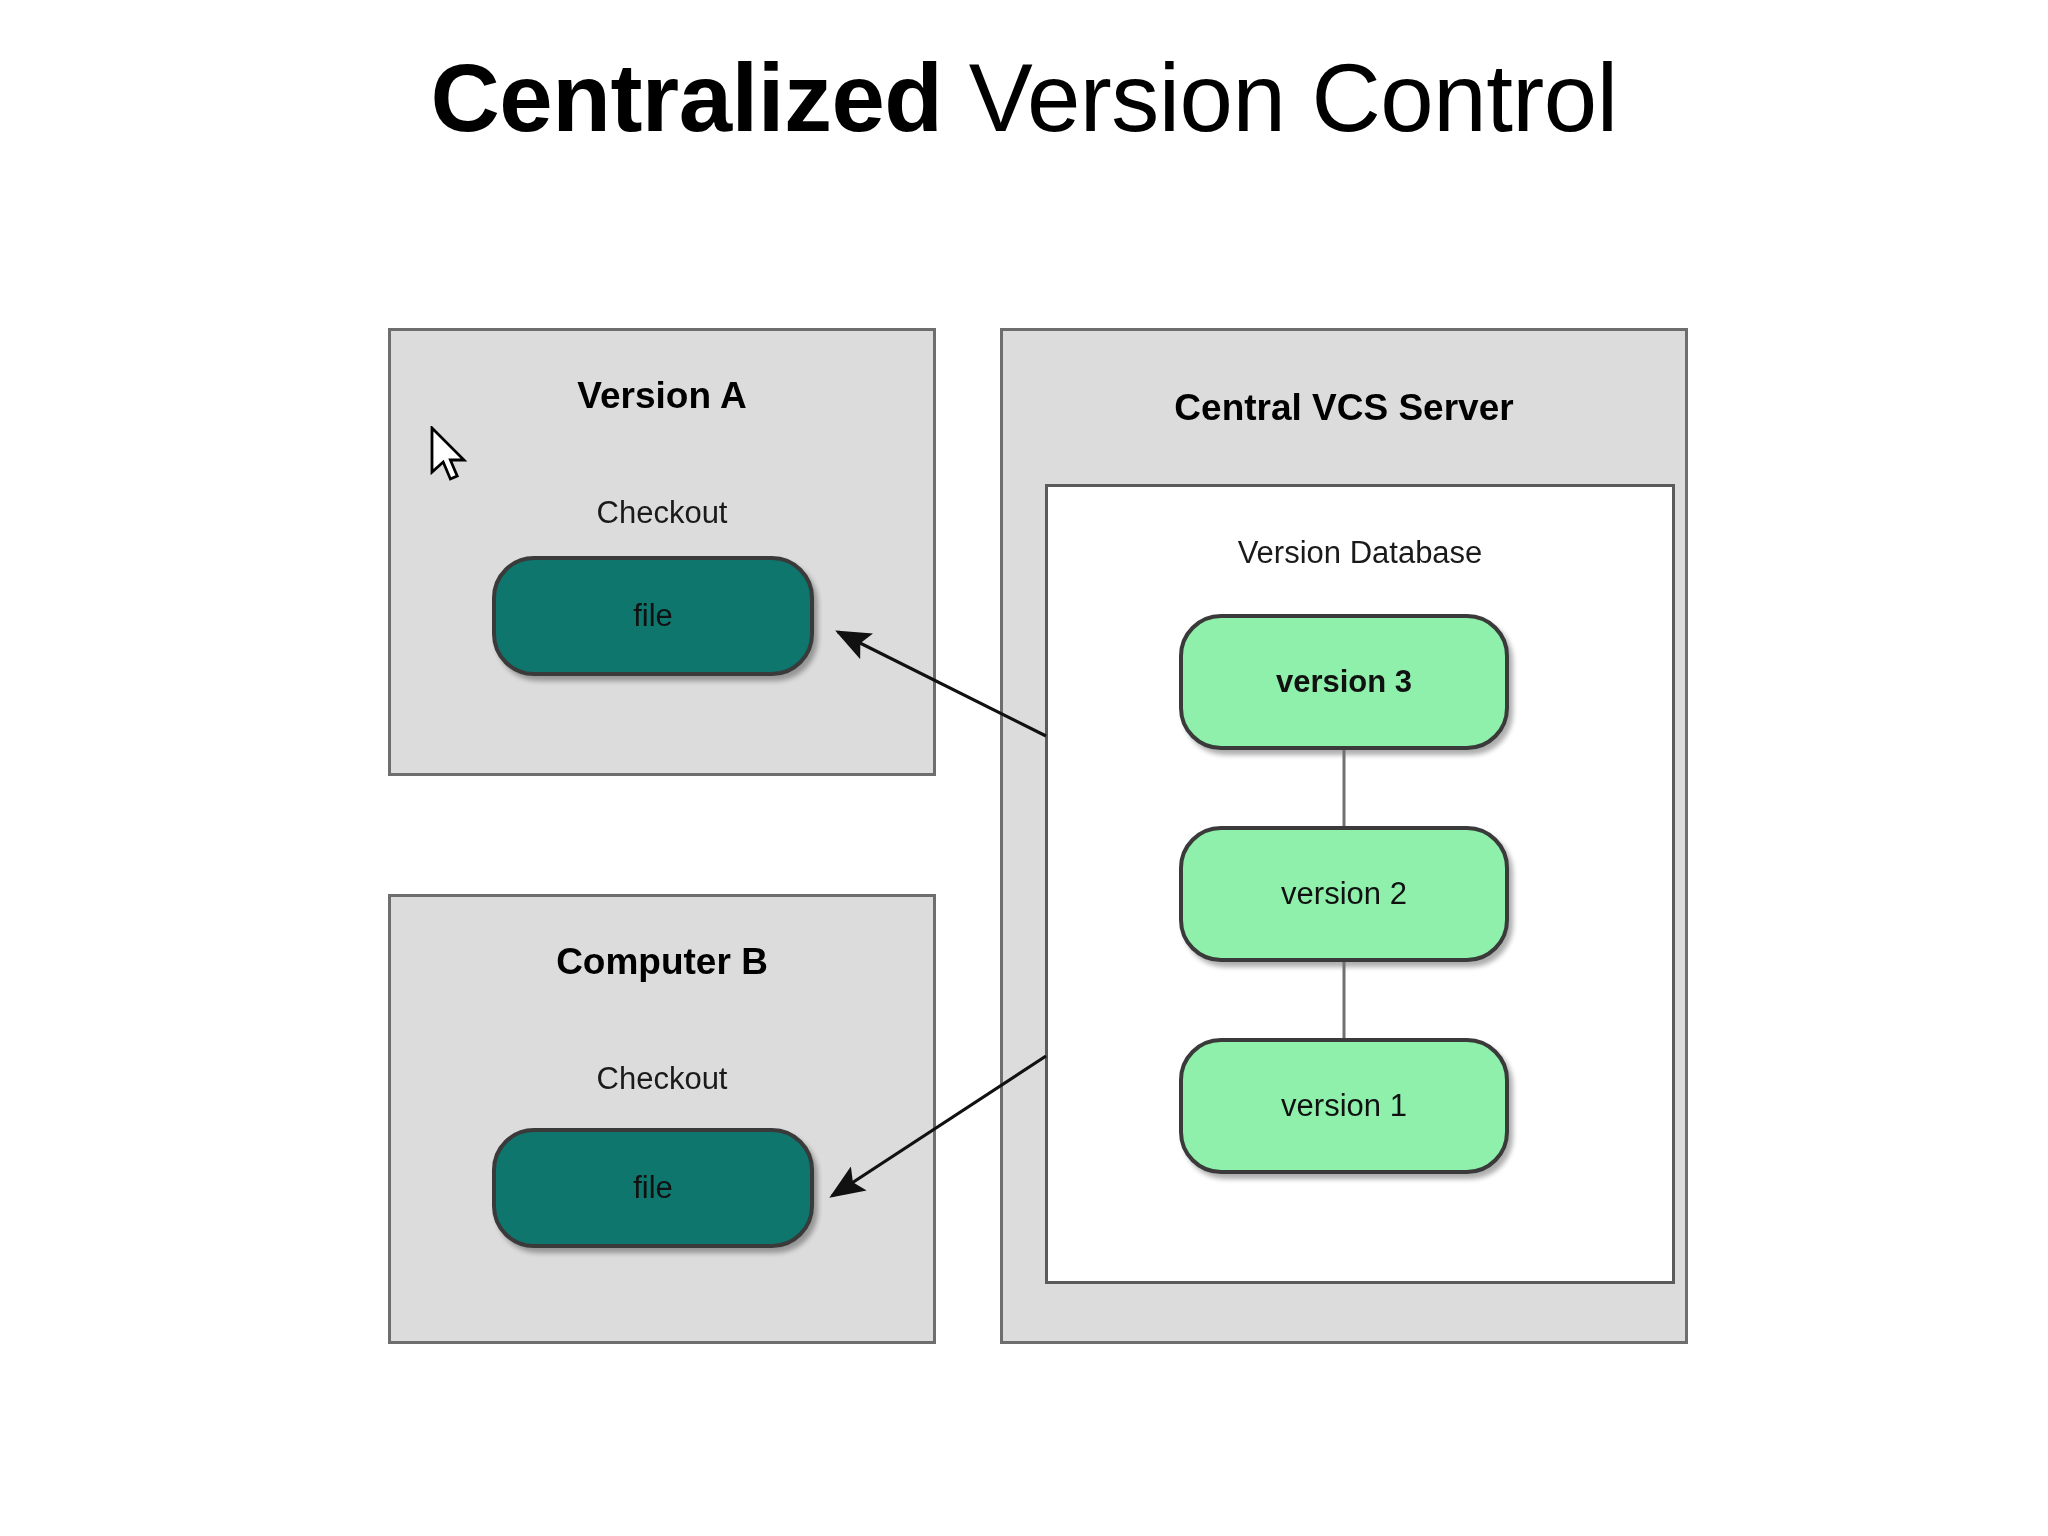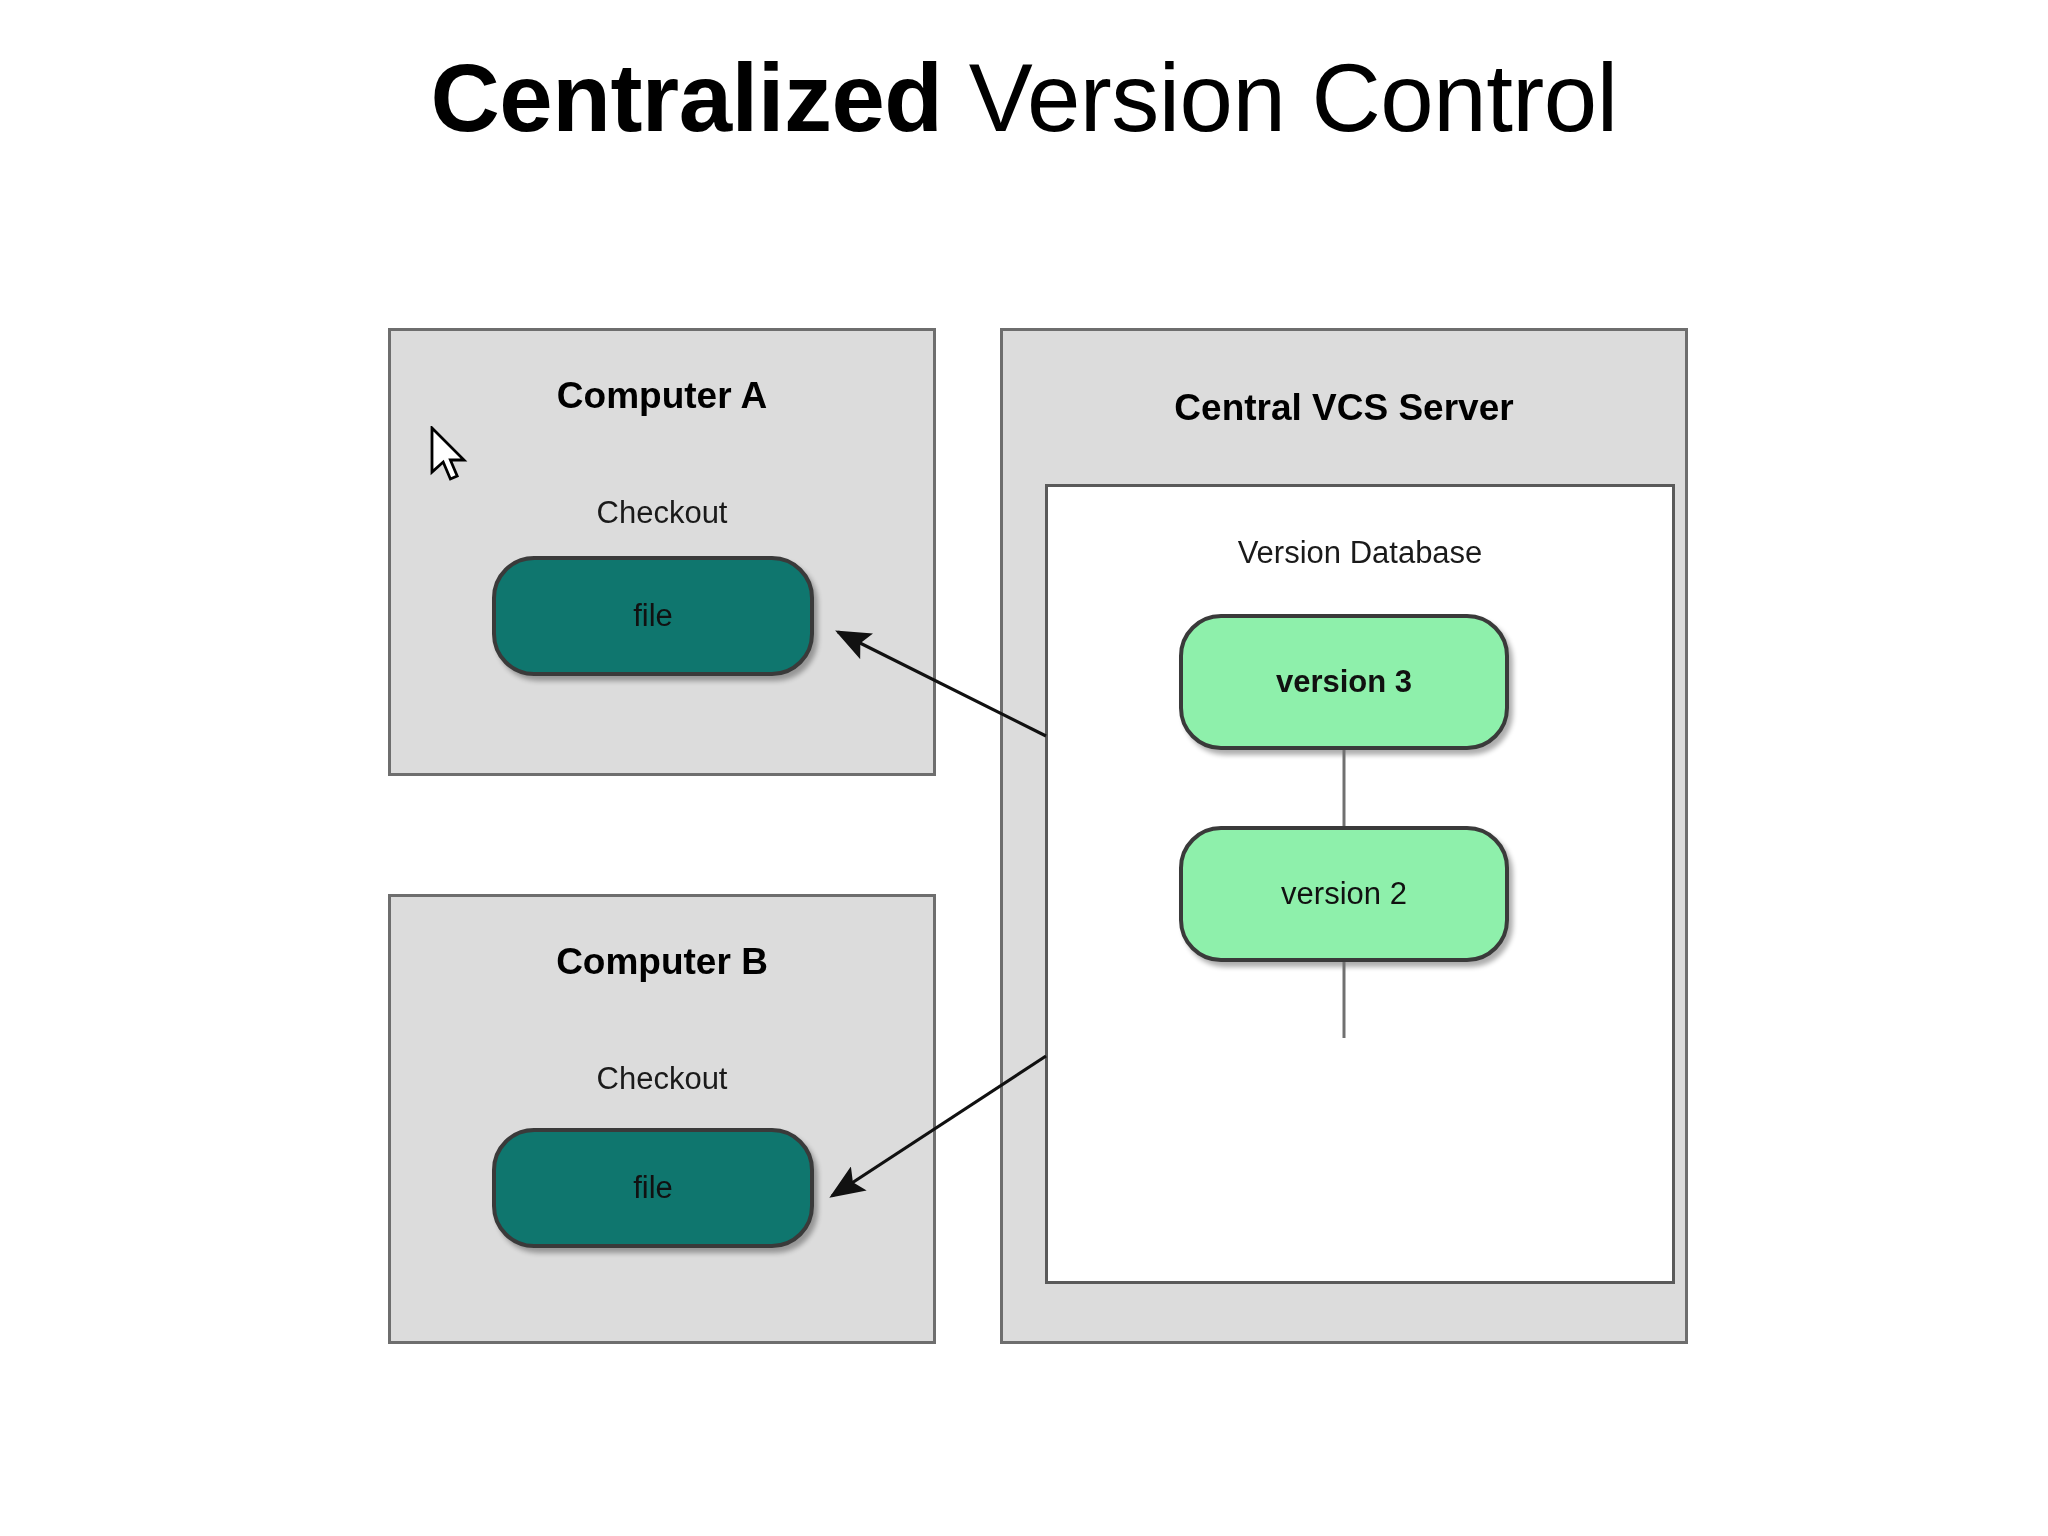--- a/index.html
+++ b/index.html
@@ -153,21 +153,21 @@
 </head>
 <body>
 
 <div id="slide-title">
   <span class="t-strong">Centralized</span><span class="t-light"> Version Control</span>
 </div>
 
 <div id="diagram">
 
   <div class="group-box" id="computer-a-box">
-    <div class="group-title" id="computer-a-title">Computer A</div>
+    <div class="group-title" id="computer-a-title">Version A</div>
     <div class="sub-label" id="computer-a-checkout">Checkout</div>
   </div>
 
   <div class="pill pill-file" id="file-a">file</div>
 
   <div class="group-box" id="computer-b-box">
     <div class="group-title" id="computer-b-title">Computer B</div>
     <div class="sub-label" id="computer-b-checkout">Checkout</div>
   </div>
 
@@ -176,20 +176,21 @@
   <div class="group-box" id="server-box">
     <div class="group-title" id="server-title">Central VCS Server</div>
   </div>
 
   <div id="version-database-box">
     <div id="version-database-label">Version Database</div>
   </div>
 
   <div class="pill pill-version" id="version-3">version 3</div>
   <div class="pill pill-version" id="version-2">version 2</div>
+  <div class="pill pill-version" id="version-1">version 1</div>
 
   <svg id="connectors" viewBox="0 0 2048 1536">
     <defs>
       <marker id="arrowhead" markerWidth="11" markerHeight="9" refX="10" refY="4.5" orient="auto" markerUnits="strokeWidth">
         <path d="M 0 0 L 11 4.5 L 0 9 L 2.2 4.5 Z" fill="#111111"></path>
       </marker>
     </defs>
 
     <line x1="1344" y1="750" x2="1344" y2="826" stroke="#707070" stroke-width="3"></line>
     <line x1="1344" y1="962" x2="1344" y2="1038" stroke="#707070" stroke-width="3"></line>

